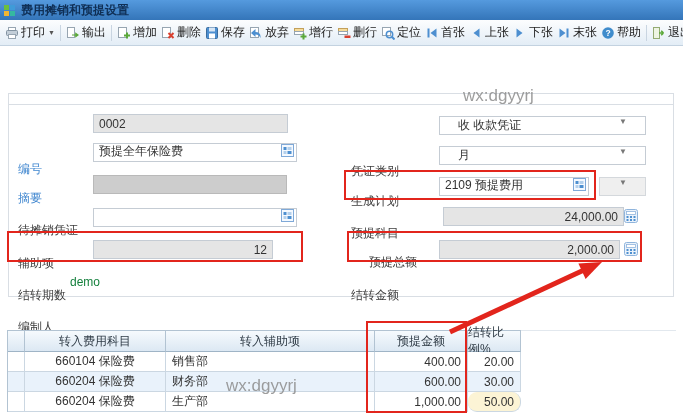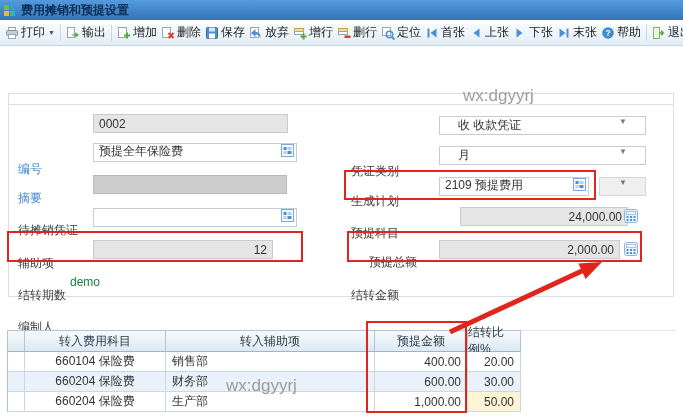--- a/index.html
+++ b/index.html
@@ -54,21 +54,21 @@
 
   
   .grid { position:absolute; left:7px; top:330px; display:grid;
     grid-template-columns:17px 141px 209px 93px 53px;
     grid-template-rows:21px 20px 20px 20px;
     border-left:1px solid #b2c3d2; border-top:1px solid #b2c3d2; background:#fff; }
   .grid-hcell { background:linear-gradient(#f6fafd,#dce8f3); border-right:1px solid #b2c3d2; border-bottom:1px solid #9fb4c6;
     display:flex; align-items:center; justify-content:center; color:#2f3b46; }
   .grid-cell { border-right:1px solid #cbd7e2; border-bottom:1px solid #cbd7e2; display:flex; align-items:center; background:#fff; }
   .grid-cell.alt { background:#e9f2fb; }
-  .grid-cell.focus { background:#fcf4d5; }
+  .grid-cell.focus { background:#fcf4d5;border-radius:9px; }
   .c-subject { justify-content:center; }
   .c-aux { padding-left:6px; }
   .c-amount, .c-ratio { justify-content:flex-end; padding-right:6px; }
   .table-topline { position:absolute; left:520px; top:330px; width:156px; height:1px; background:#e2e8ee; }
 
   
   .red-box { position:absolute; border:2px solid #e2251c; z-index:6; pointer-events:none; }
   .arrow-svg { position:absolute; left:0; top:0; z-index:7; pointer-events:none; }
   .watermark { position:absolute; color:#8d8d8d; opacity:.85; font-size:17px; z-index:5; pointer-events:none; }
 </style>
@@ -273,21 +273,21 @@
         <rect x="2.5" y="7" width="3" height="3" fill="#b3d0ec"></rect>
         <rect x="6.5" y="7" width="4" height="3" fill="#4d8fd0"></rect>
       </svg>
   </div>
   <div class="fdrop disabled" style="left:599px;top:177px;width:47px">
     <span></span>
     <span class="caret">▼</span>
   </div>
 
   <span class="flabel" style="left:369px;top:210px">预提总额</span>
-  <input class="finput num" style="left: 460px; top: 207px; width: 168px;" value="24,000.00">
+  <input class="finput num" style="left: 443px; top: 207px; width: 181px;" value="24,000.00">
   <svg class="calc-icon" style="left:624px;top:209px" width="14" height="14" viewBox="0 0 14 14">
       <rect x="0.5" y="0.5" width="13" height="13" rx="2" fill="#eaf2fb" stroke="#8fb4dc"></rect>
       <rect x="2.5" y="2.5" width="9" height="3" fill="#fff" stroke="#8fb4dc" stroke-width="0.8"></rect>
       <g fill="#4d8fd0">
         <rect x="2.5" y="7" width="2" height="2"></rect>
         <rect x="6" y="7" width="2" height="2"></rect>
         <rect x="9.5" y="7" width="2" height="2"></rect>
         <rect x="2.5" y="10" width="2" height="2"></rect>
         <rect x="6" y="10" width="2" height="2"></rect>
         <rect x="9.5" y="10" width="2" height="2"></rect>

